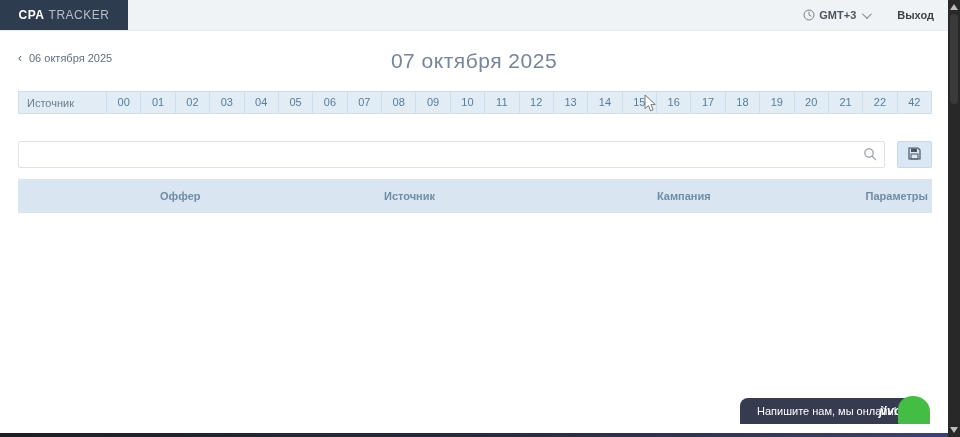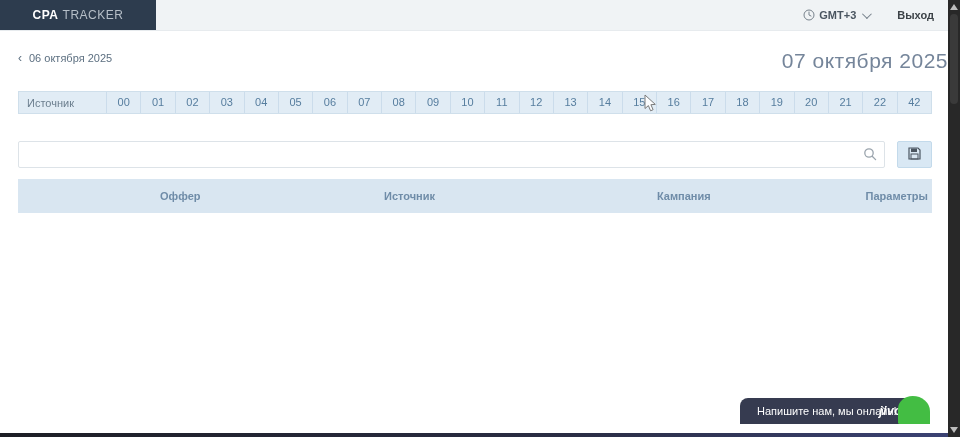--- a/index.html
+++ b/index.html
@@ -9,21 +9,21 @@
     background:#ffffff; position:relative; color:#333;
   }
 
   
   .navbar {
     position:absolute; top:0; left:0; right:12px; height:31px;
     background:#f0f3f5; display:flex; align-items:stretch;
     border-bottom:1px solid #e7ebee;
   }
   .logo-block {
-    width:156px; background:#2d3c4e; color:#fff;
+    width:128px; background:#2d3c4e; color:#fff;
     display:flex; align-items:center; justify-content:center;
     font-size:12px; letter-spacing:.5px; flex-shrink:0; cursor:pointer;
   }
   .logo-bold { font-weight:bold; color:#ffffff; margin-right:4px; }
   .logo-light { color:#b6bfc8; font-weight:400; }
   .menu { display:flex; align-items:center; margin-left:16px; }
   .menu > div {
     font-size:11px; color:#3d4348; padding:0 10px; letter-spacing:.3px;
     cursor:pointer; line-height:31px;
   }
@@ -42,21 +42,21 @@
   
   .content { position:absolute; top:31px; left:0; right:12px; bottom:0; background:#fff; }
 
   .date-row { position:relative; height:40px; margin-top:12px; }
   .back-link {
     position:absolute; left:18px; top:8px; display:flex; align-items:center; gap:7px;
     font-size:11px; color:#5c6f80; cursor:pointer;
   }
   .back-chevron { font-size:12px; color:#5c6f80; }
   .page-title {
-    text-align:right; font-size:21px; font-weight:400; color:#75859a;
+    text-align:center; font-size:21px; font-weight:400; color:#75859a;
     padding-top:6px; letter-spacing:.5px;
   }
 
   .hours-bar {
     margin:8px 16px 0 18px; display:flex;
     background:#e1ecf5; border:1px solid #cfdfeb; height:23px;
   }
   .source-cell {
     width:78px; flex-shrink:0; font-size:11px; color:#6b7e8e;
     display:flex; align-items:center; padding-left:8px;

